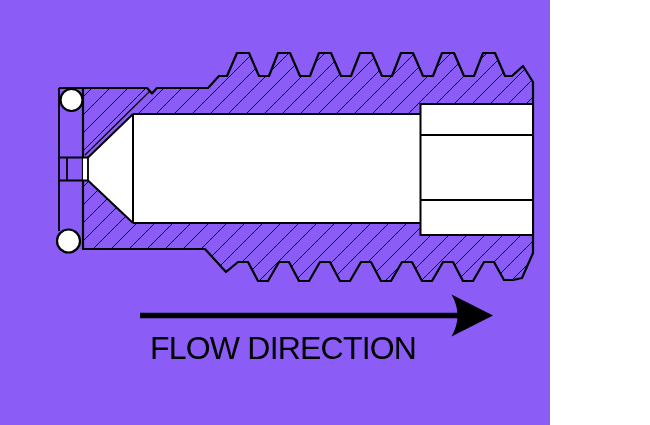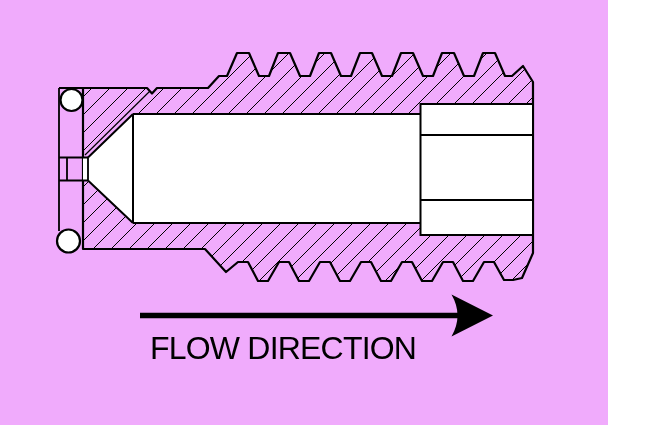--- a/index.html
+++ b/index.html
@@ -2,23 +2,23 @@
 <html><head>
 <meta charset="utf-8">
 <style>
   html, body {
     margin: 0;
     padding: 0;
     background: #ffffff;
   }
   .canvas {
     position: relative;
-    width: 608px;
+    width: 550px;
     height: 425px;
-    background: #f0abfc;
+    background: #8b5cf6;
     overflow: hidden;
     font-family: "Liberation Sans", sans-serif;
   }
   .drawing-svg {
     position: absolute;
     left: 0;
     top: 0;
   }
   .flow-label {
     position: absolute;

